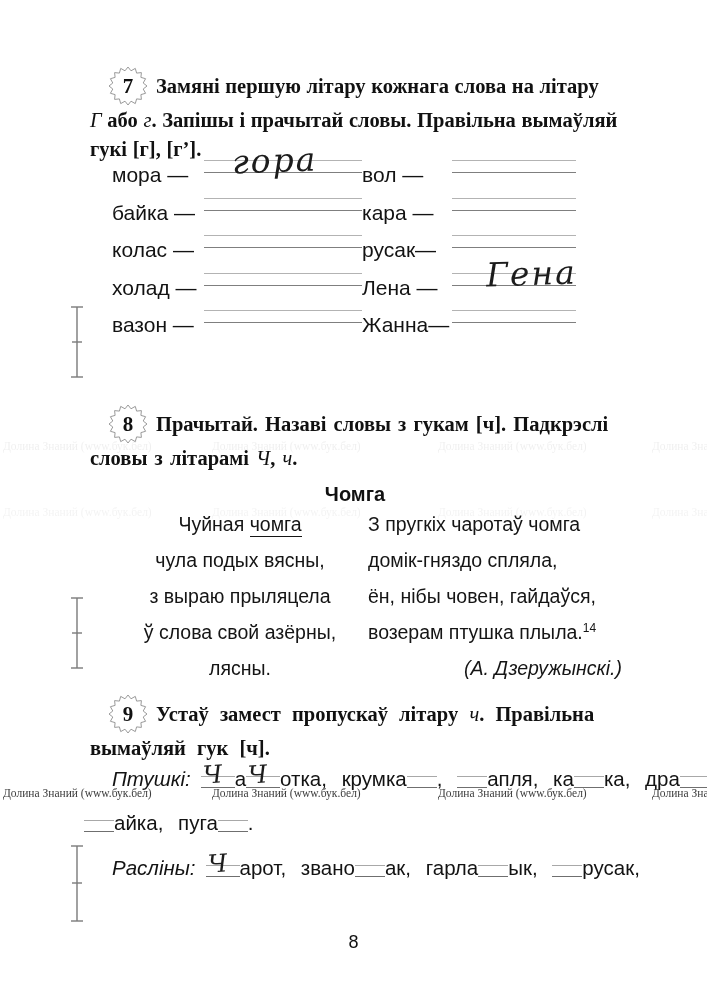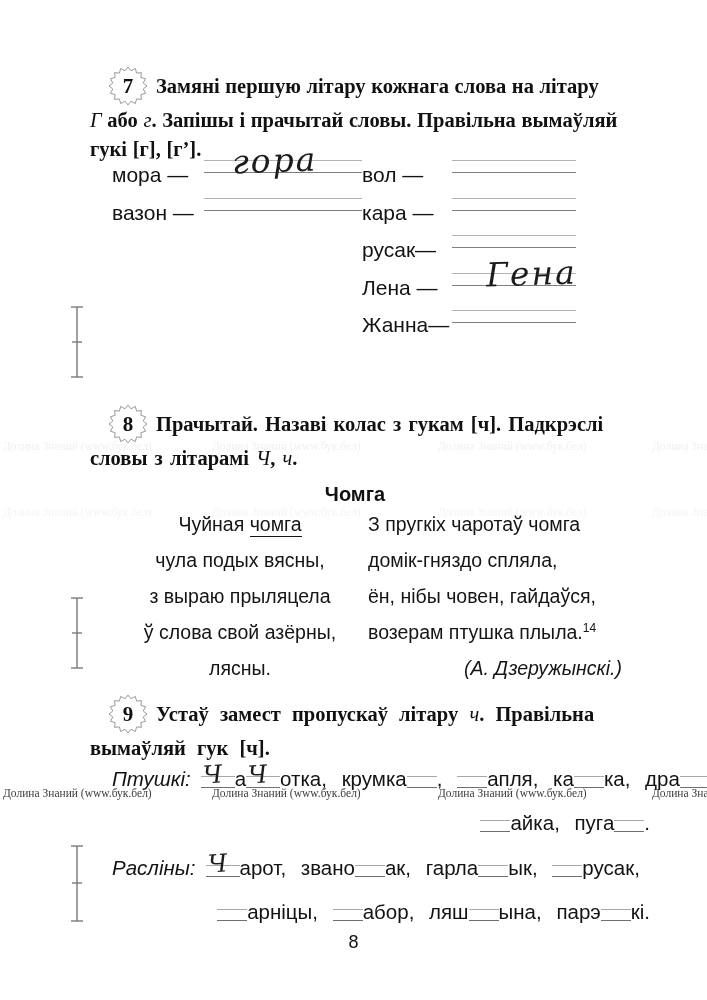--- a/index.html
+++ b/index.html
@@ -71,21 +71,21 @@
   .poem-col-right{width:256px;}
   .poem .u{border-bottom:1.6px solid #151515;padding-bottom:1px;}
   .poem sup{font-size:12px;line-height:0;}
   .attribution{font-style:italic;text-align:right;padding-right:2px;}
   
   .fill-block{position:absolute;left:90px;width:560px;font-size:20.5px;color:#131313;}
   #birds-block{top:757px;}
   #plants-block{top:846px;}
   .fill-line{line-height:44px;word-spacing:9px;white-space:nowrap;}
   .fill-line.indent{padding-left:22px;}
-  .fill-line.outdent{margin-left:-6px;text-align:right;}
+  .fill-line.outdent{margin-left:-6px;}
   .fill-label{font-style:italic;margin-right:10px;}
   .blank{
     display:inline-block;width:30px;height:12px;
     border-top:1px solid #a8a8a8;border-bottom:1.4px solid #6f6f6f;
     vertical-align:-2px;position:relative;
   }
   .blank.cblank{width:34px;}
   .blank .cur{
     position:absolute;left:2px;bottom:0px;
     font-family:"DejaVu Serif",serif;font-style:italic;
@@ -117,20 +117,38 @@
           <polygon fill="#ffffff" stroke="#9a9a9a" stroke-width="1" points="39,20 35.2,23 37.6,27.3 32.9,28.6 33.4,33.4 28.6,32.9 27.3,37.6 23,35.2 20,39 17,35.2 12.7,37.6 11.4,32.9 6.6,33.4 7.1,28.6 2.4,27.3 4.8,23 1,20 4.8,17 2.4,12.7 7.1,11.4 6.6,6.6 11.4,7.1 12.7,2.4 17,4.8 20,1 23,4.8 27.3,2.4 28.6,7.1 33.4,6.6 32.9,11.4 37.6,12.7 35.2,17"></polygon>
         </svg><span class="num">7</span></span><span><span class="tok-b">Замяні першую літару кожнага слова на літару</span><br><span class="tok-i">Г</span><span class="tok-b"> або </span><span class="tok-i">г</span><span class="tok-b">. Запішы і прачытай словы. Правільна вымаўляй</span><br><span class="tok-b">гукі [г], [г’].</span></span>
   </div>
 
   <div class="words">
     <div class="wcol wcol-left">
       <div class="w-row">
           <span class="w-word">мора —</span>
           <span class="wline">
             <span class="hand hand-left">гора</span>
+          </span>
+        </div>
+      <div class="w-row">
+          <span class="w-word">байка —</span>
+          <span class="wline">
+            <span class="hand hand-left"></span>
+          </span>
+        </div>
+      <div class="w-row">
+          <span class="w-word">колас —</span>
+          <span class="wline">
+            <span class="hand hand-left"></span>
+          </span>
+        </div>
+      <div class="w-row">
+          <span class="w-word">холад —</span>
+          <span class="wline">
+            <span class="hand hand-left"></span>
           </span>
         </div>
       <div class="w-row">
           <span class="w-word">вазон —</span>
           <span class="wline">
             <span class="hand hand-left"></span>
           </span>
         </div>
     </div>
     <div class="wcol wcol-right">
@@ -188,21 +206,21 @@
         <line x1="7" y1="1" x2="7" y2="76" stroke="#7a7a7a" stroke-width="1.4"></line>
         <line x1="1" y1="1" x2="13" y2="1" stroke="#7a7a7a" stroke-width="1.4"></line>
         <line x1="2" y1="38" x2="12" y2="38" stroke="#7a7a7a" stroke-width="1.4"></line>
         <line x1="1" y1="76" x2="13" y2="76" stroke="#7a7a7a" stroke-width="1.4"></line>
       </svg>
   </div>
 
   <div class="ex-header" id="ex8-header">
     <span class="badge"><svg width="40" height="40" viewBox="0 0 40 40">
           <polygon fill="#ffffff" stroke="#9a9a9a" stroke-width="1" points="39,20 35.2,23 37.6,27.3 32.9,28.6 33.4,33.4 28.6,32.9 27.3,37.6 23,35.2 20,39 17,35.2 12.7,37.6 11.4,32.9 6.6,33.4 7.1,28.6 2.4,27.3 4.8,23 1,20 4.8,17 2.4,12.7 7.1,11.4 6.6,6.6 11.4,7.1 12.7,2.4 17,4.8 20,1 23,4.8 27.3,2.4 28.6,7.1 33.4,6.6 32.9,11.4 37.6,12.7 35.2,17"></polygon>
-        </svg><span class="num">8</span></span><span><span class="tok-b">Прачытай. Назаві колас з гукам [ч]. Падкрэслі</span><br><span class="tok-b">словы з літарамі </span><span class="tok-i">Ч</span><span class="tok-b">, </span><span class="tok-i">ч</span><span class="tok-b">.</span></span>
+        </svg><span class="num">8</span></span><span><span class="tok-b">Прачытай. Назаві словы з гукам [ч]. Падкрэслі</span><br><span class="tok-b">словы з літарамі </span><span class="tok-i">Ч</span><span class="tok-b">, </span><span class="tok-i">ч</span><span class="tok-b">.</span></span>
   </div>
 
   <div class="poem-title">Чомга</div>
 
   <div class="poem">
     <div class="poem-col-left">
       <div><span>Чуйная </span><span class="u">чомга</span></div>
       <div>чула подых вясны,</div>
       <div>з выраю прыляцела</div>
       <div>ў слова свой азёрны, лясны.</div>
@@ -222,21 +240,20 @@
         </svg><span class="num">9</span></span><span><span class="tok-b">Устаў замест пропускаў літару </span><span class="tok-i">ч</span><span class="tok-b">. Правільна</span><br><span class="tok-b">вымаўляй гук [ч].</span></span>
   </div>
 
   <div class="fill-block" id="birds-block">
     <div class="fill-line indent"><span class="fill-label">Птушкі:</span><span><span class="blank cblank"><span class="cur">Ч</span></span><span>а</span><span class="blank cblank"><span class="cur">Ч</span></span><span>отка, крумка</span><span class="blank"></span><span>, </span><span class="blank"></span><span>апля, ка</span><span class="blank"></span><span>ка, дра</span><span class="blank"></span></span></div>
     <div class="fill-line outdent"><span><span class="blank"></span><span>айка,  пуга</span><span class="blank"></span><span>.</span></span></div>
   </div>
 
   <div class="fill-block" id="plants-block">
     <div class="fill-line indent"><span class="fill-label">Расліны:</span><span><span class="blank cblank"><span class="cur">Ч</span></span><span>арот, звано</span><span class="blank"></span><span>ак, гарла</span><span class="blank"></span><span>ык, </span><span class="blank"></span><span>русак,</span></span></div>
-    <div class="fill-line outdent"><span><span class="blank"></span><span>арніцы, </span><span class="blank"></span><span>абор, ляш</span><span class="blank"></span><span>ына, парэ</span><span class="blank"></span><span>кі.</span></span></div>
   </div>
 
   <div class="wm-row faint1">
     <span class="wm" style="left:3px;">Долина Знаний (www.бук.бел)</span>
     <span class="wm" style="left:212px;">Долина Знаний (www.бук.бел)</span>
     <span class="wm" style="left:438px;">Долина Знаний (www.бук.бел)</span>
     <span class="wm" style="left:652px;">Долина Знаний (www.бук.бел)</span>
   </div>
   <div class="wm-row faint2">
     <span class="wm" style="left:3px;">Долина Знаний (www.бук.бел)</span>

